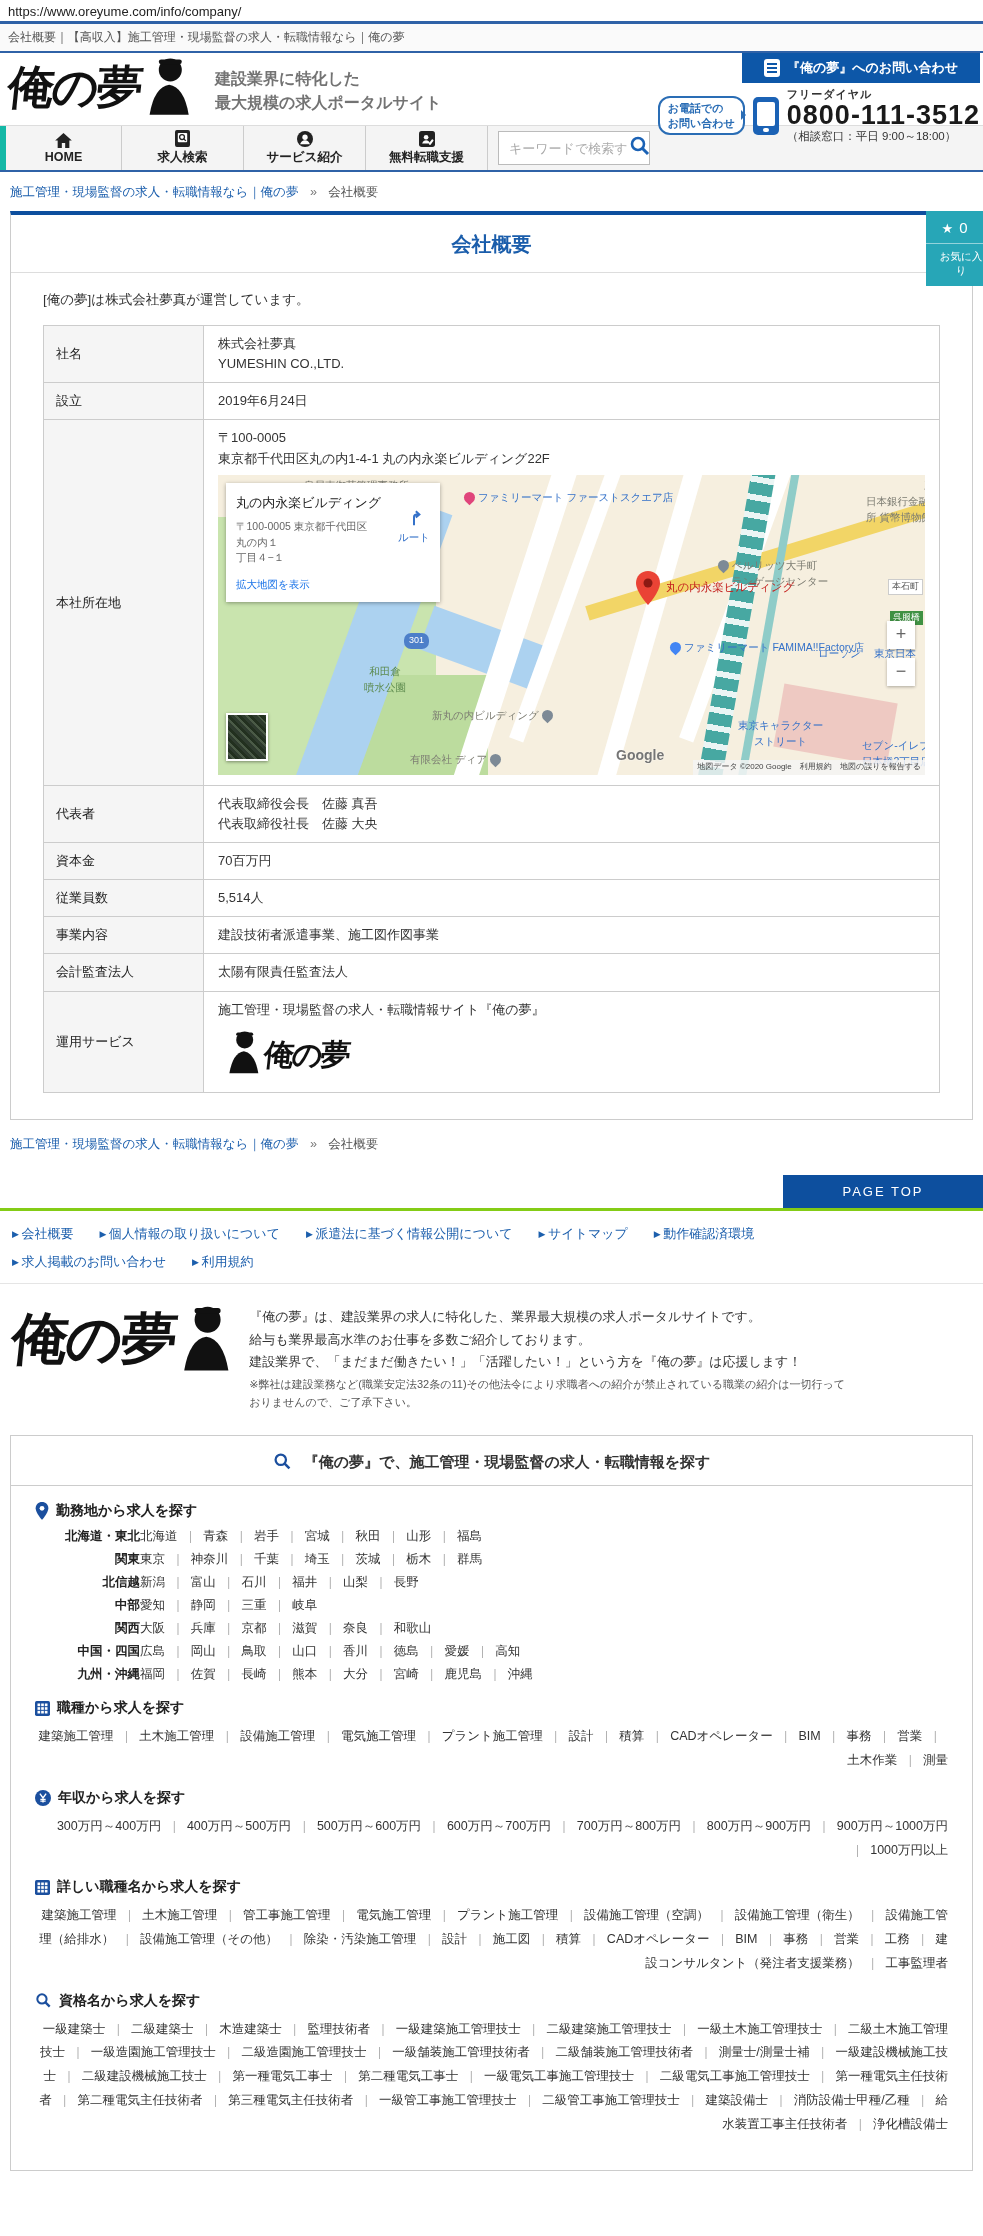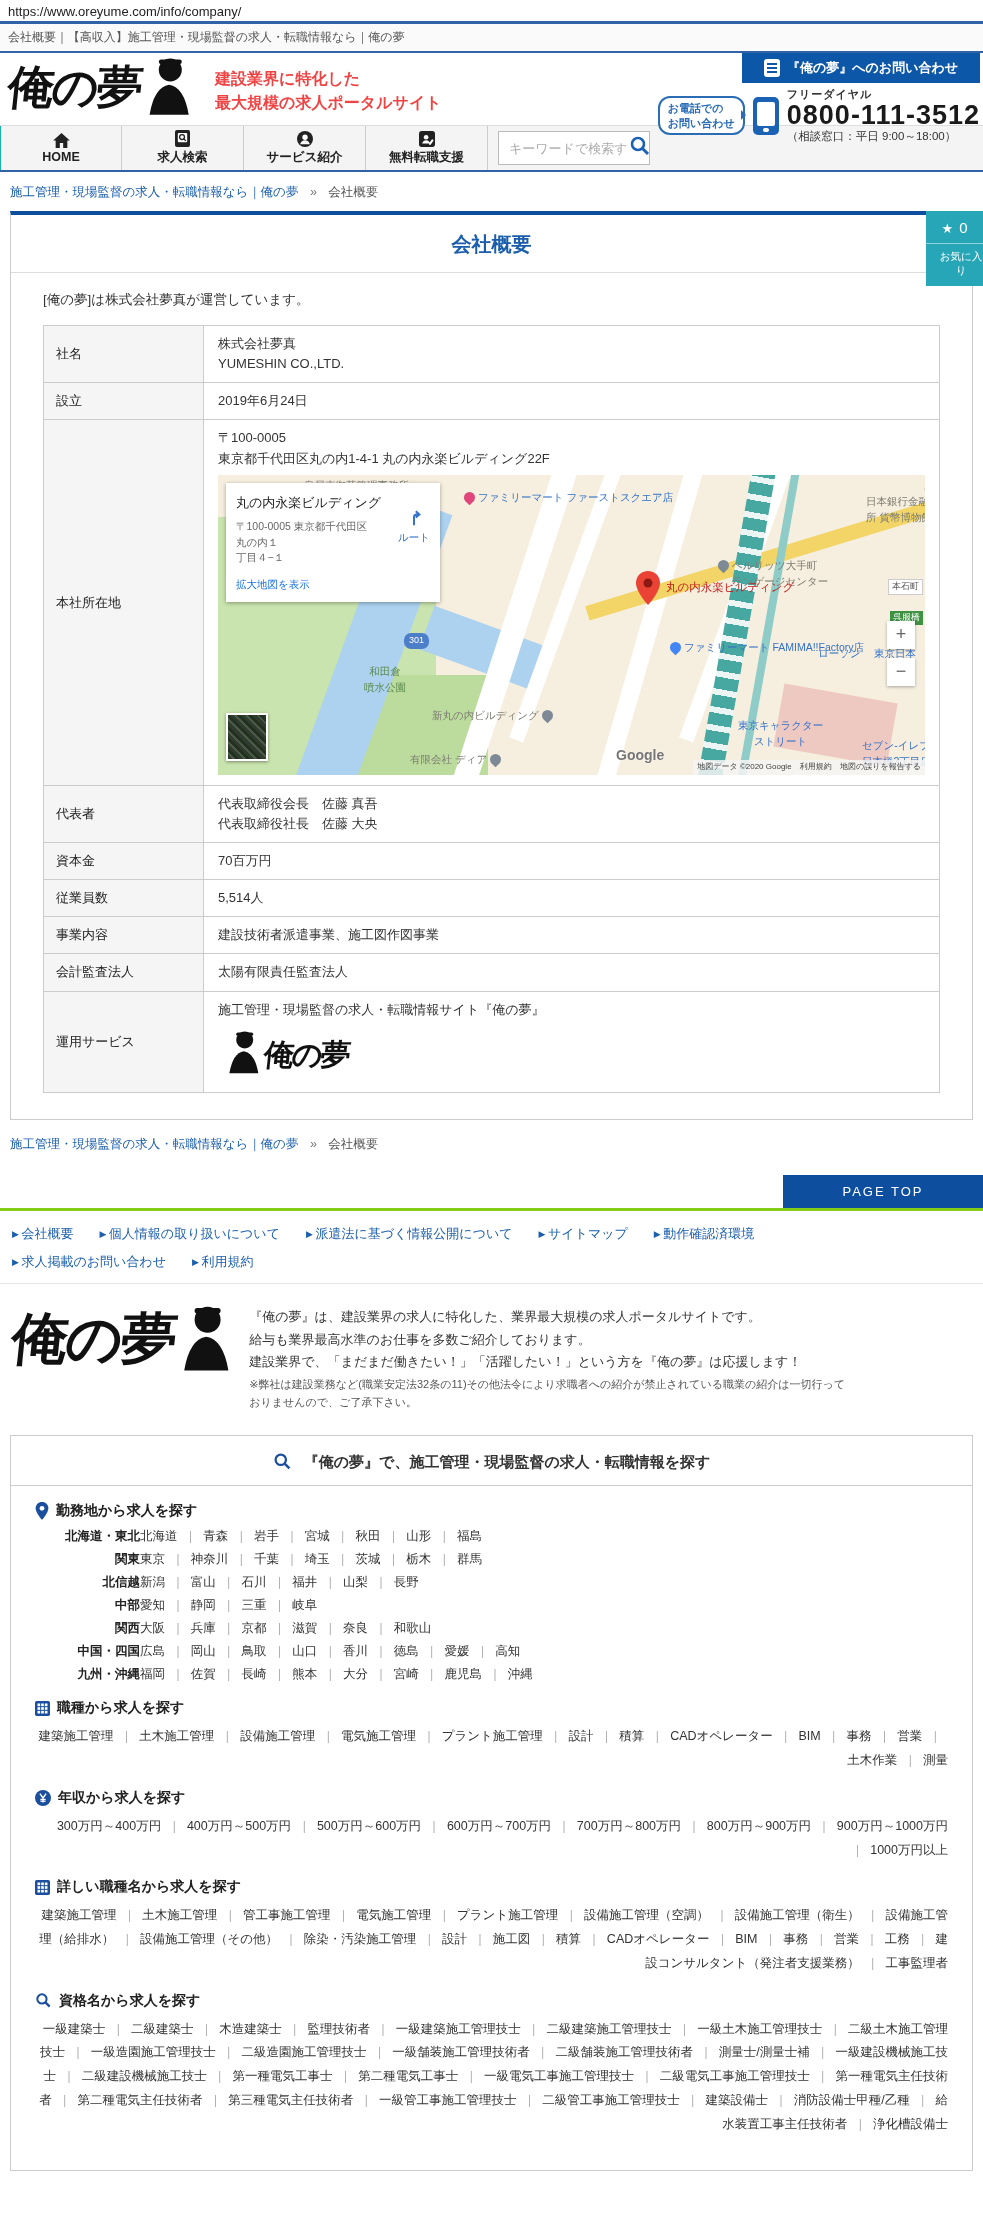--- a/index.html
+++ b/index.html
@@ -10,39 +10,39 @@
   
   .urlbar { padding:4px 8px 2px; font-size:13px; color:#222; background:#fff; }
   .tabstrip { background:#fafafa; border-top:3px solid #2f62a7; border-bottom:2px solid #2f62a7; padding:5px 8px; font-size:12px; color:#555; }
 
   
   .header { position:relative; height:72px; padding:4px 8px 0; }
   .brand { display:flex; align-items:center; gap:4px; }
   .brand-text { font-family:"DejaVu Serif","Liberation Serif",serif; font-weight:bold; color:#111; transform:skewX(-6deg); letter-spacing:-2px; }
   .header .brand-text { font-size:46px; }
   .brand-sil { flex:0 0 auto; }
-  .tagline { position:absolute; left:215px; top:14px; font-size:16px; font-weight:bold; color:#ef4444; line-height:1.5; }
+  .tagline { position:absolute; left:215px; top:14px; font-size:16px; font-weight:bold; color:#737373; line-height:1.5; }
   .contact-btn { position:absolute; right:3px; top:0px; width:238px; height:30px; background:#0d57a8; color:#fff; font-size:13px; font-weight:bold; display:flex; align-items:center; justify-content:center; gap:7px; }
   .doc-icon { width:16px; height:18px; background:#fff; border-radius:3px; position:relative; }
   .doc-icon::before { content:""; position:absolute; left:3px; top:4px; width:10px; height:2px; background:#0d57a8; box-shadow:0 4px 0 #0d57a8, 0 8px 0 #0d57a8; }
   .phone-zone { position:absolute; right:3px; top:34px; display:flex; align-items:center; gap:8px; }
   .phone-bubble { border:2px solid #2a6db5; border-radius:12px; color:#2a6db5; font-size:11px; font-weight:bold; padding:3px 8px; line-height:1.35; position:relative; background:#fff; }
   .phone-bubble::after { content:""; position:absolute; right:-8px; top:12px; border:5px solid transparent; border-left-color:#2a6db5; }
   .phone-icon { width:26px; height:38px; background:#1b62b5; border-radius:5px; position:relative; }
   .phone-icon::before { content:""; position:absolute; left:4px; top:5px; right:4px; bottom:9px; background:#fff; border-radius:2px; }
   .phone-icon::after { content:""; position:absolute; left:10px; bottom:3px; width:6px; height:4px; background:#fff; border-radius:2px; }
   .dial-block { text-align:left; }
   .dial-label { font-size:11px; font-weight:bold; color:#333; letter-spacing:1px; }
   .dial-number { font-size:27px; font-weight:bold; color:#1a1a1a; line-height:1; letter-spacing:1px; }
   .dial-hours { font-size:11.5px; color:#333; }
 
   
   .nav { display:flex; border-top:1px solid #ddd; border-bottom:2px solid #2f62a7; background:#f4f4f4; height:47px; align-items:stretch; }
   .nav-item { width:122px; border-right:1px solid #ccc; display:flex; flex-direction:column; align-items:center; justify-content:center; gap:2px; font-size:12.5px; font-weight:bold; color:#222; background:#f4f4f4; }
-  .nav-item:first-child { border-left:1px solid #14b8a6; }
+  .nav-item:first-child { border-left:6px solid #14b8a6; }
   .nav-item svg { display:block; }
   .nav-search { flex:1; display:flex; align-items:center; padding:6px 4px 6px 10px; }
   .search-box { width:152px; height:34px; border:1px solid #bbb; background:#fff; display:flex; align-items:center; padding:0 6px 0 10px; }
   .search-box input { border:none; outline:none; flex:1; font-size:13px; color:#333; font-family:inherit; width:120px; }
   .search-box input::placeholder { color:#aaa; }
 
   
   .breadcrumb { padding:12px 10px 10px; font-size:12.5px; color:#555; }
   .breadcrumb a { color:#1c5fad; }
   .crumb-sep { margin:0 8px; color:#777; }

